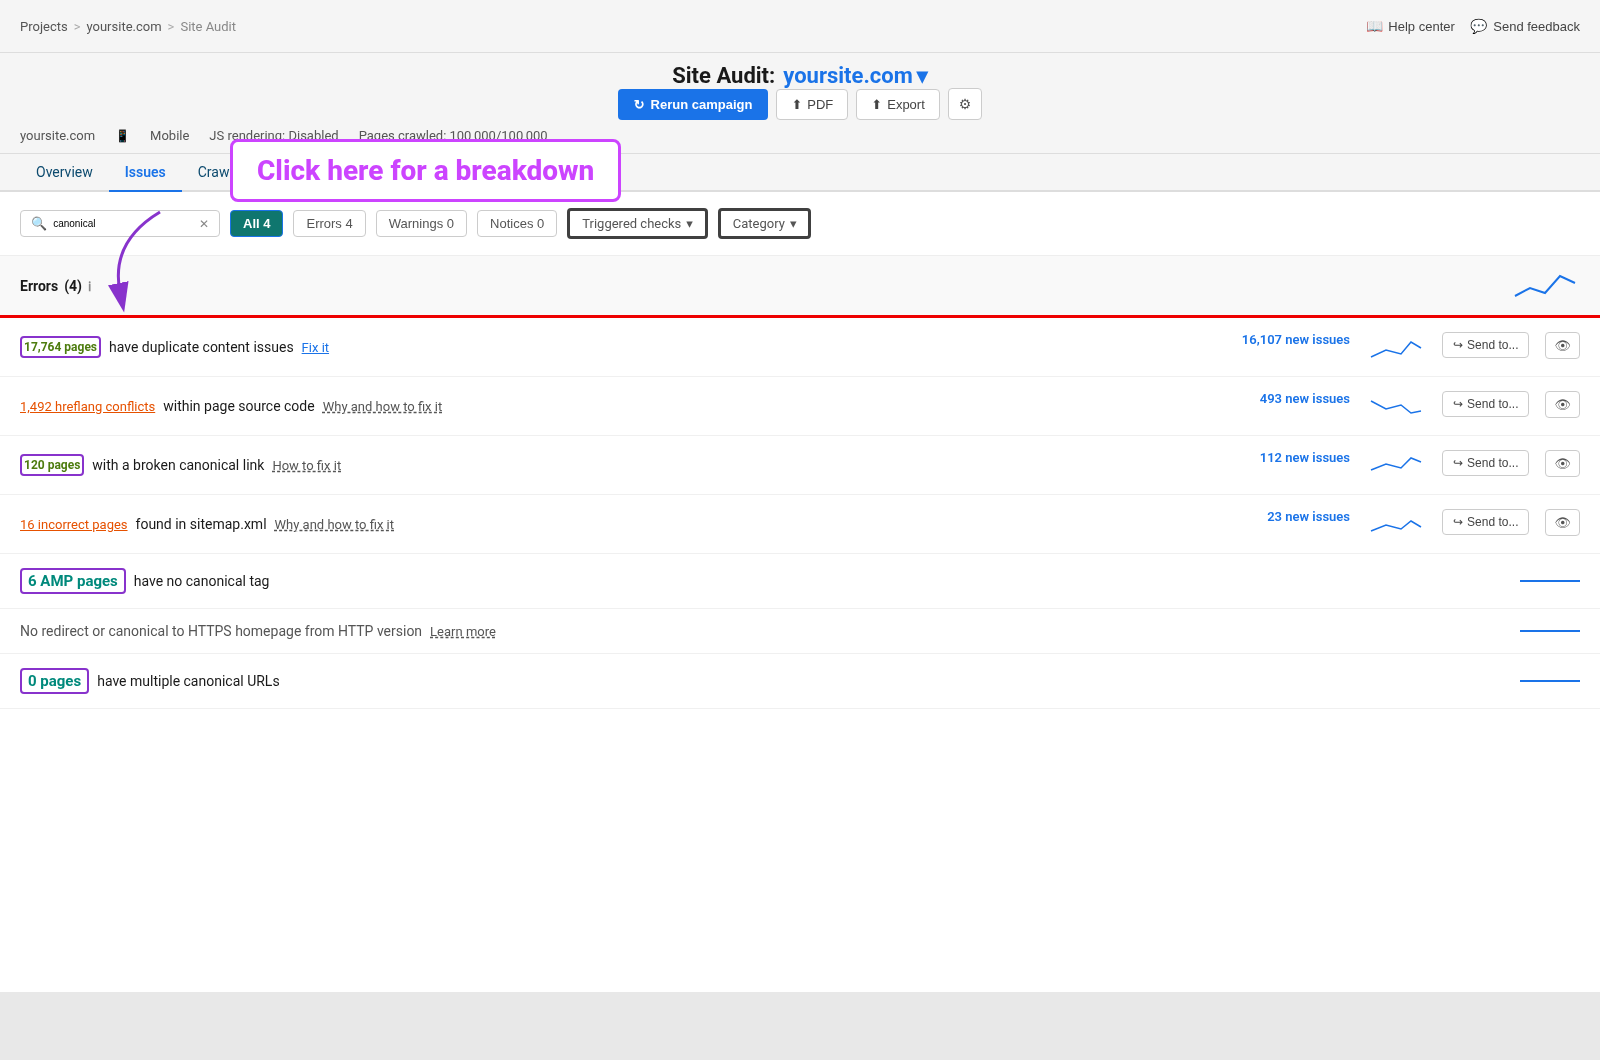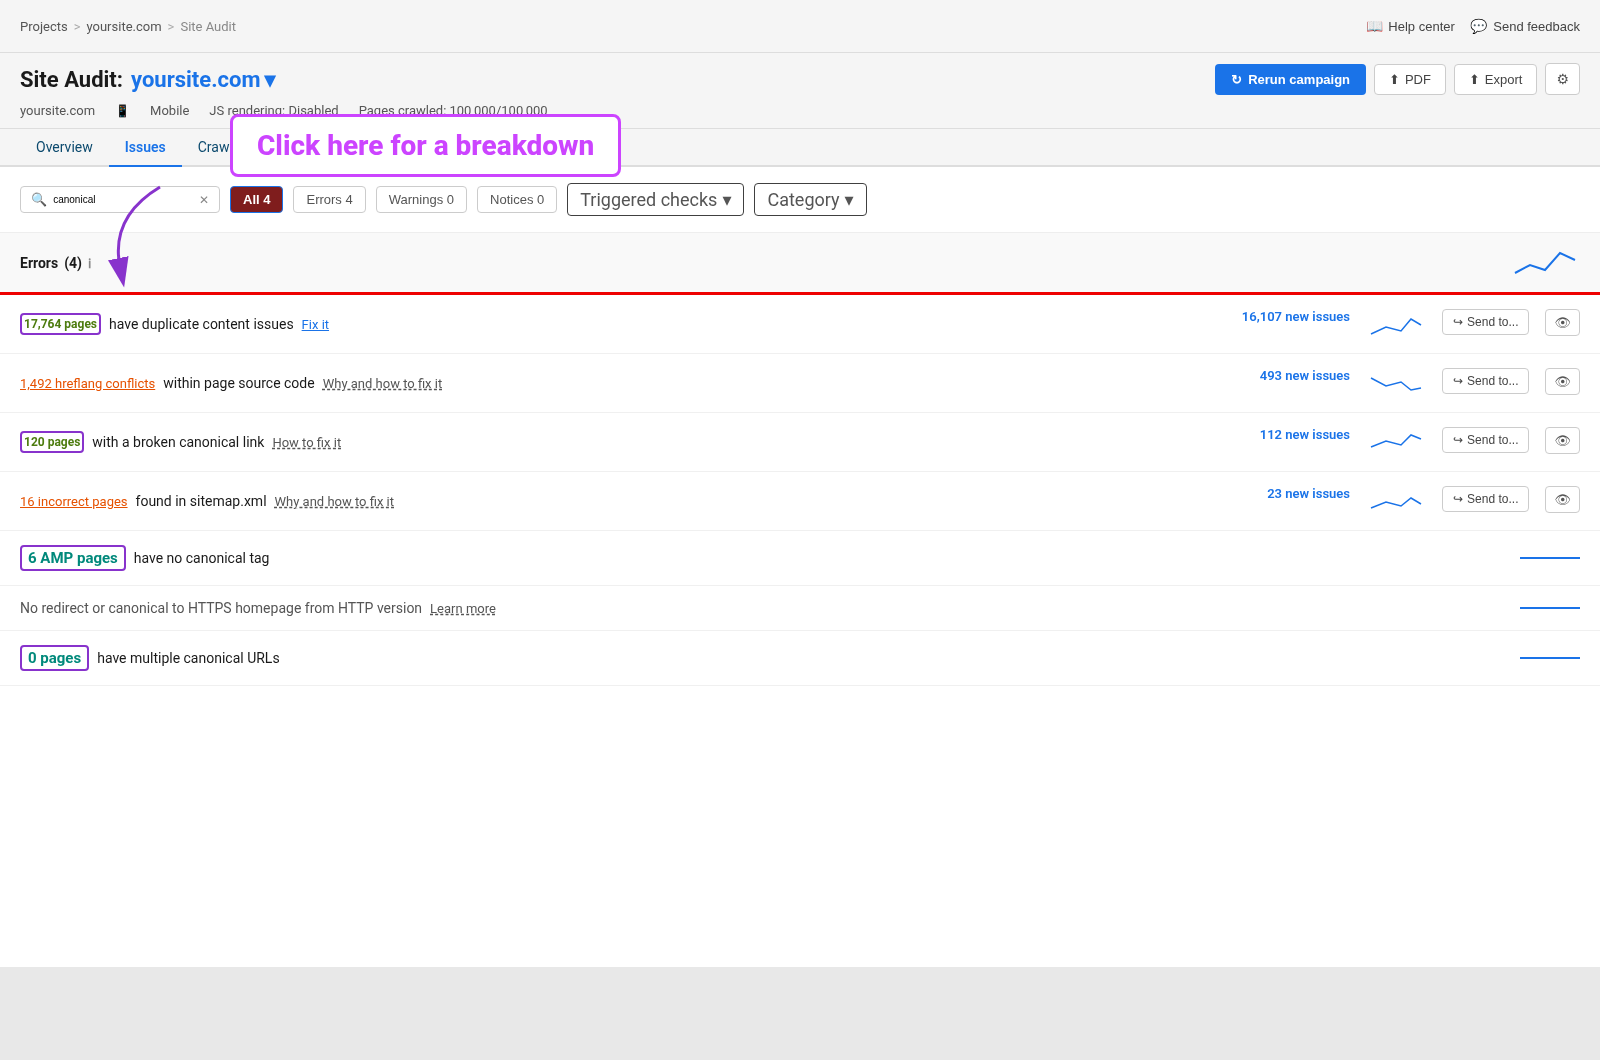--- a/index.html
+++ b/index.html
@@ -48,20 +48,21 @@
     .header {
       background: #f5f5f5;
       padding: 10px 20px 0 20px;
       border-bottom: 1px solid #ddd;
     }
     .header-row1 {
       display: flex;
       align-items: center;
       justify-content: space-between;
       margin-bottom: 8px;
+      flex-direction: column;
     }
     .site-audit-title {
       font-size: 22px;
       font-weight: 700;
       color: #1a1a1a;
       display: flex;
       align-items: center;
       gap: 8px;
     }
     .site-name-link {
@@ -196,31 +197,31 @@
     .filter-btn {
       border: 1px solid #ccc;
       border-radius: 4px;
       padding: 5px 12px;
       cursor: pointer;
       font-size: 13px;
       background: white;
       color: #555;
     }
     .filter-btn.active {
-      background: #7f1d1d;
+      background: #0f766e;
       color: white;
       border-color: #1a73e8;
       font-weight: 600;
     }
     .filter-dropdown {
-      border: 1px solid #404040;
+      border: 3px solid #404040;
       border-radius: 4px;
       padding: 5px 12px;
       cursor: pointer;
-      font-size: 18px;
+      font-size: 13px;
       background: white;
       color: #555;
       display: flex;
       align-items: flex-start;
       gap: 5px;
     }
 
     
     .section-header {
       padding: 12px 20px;

